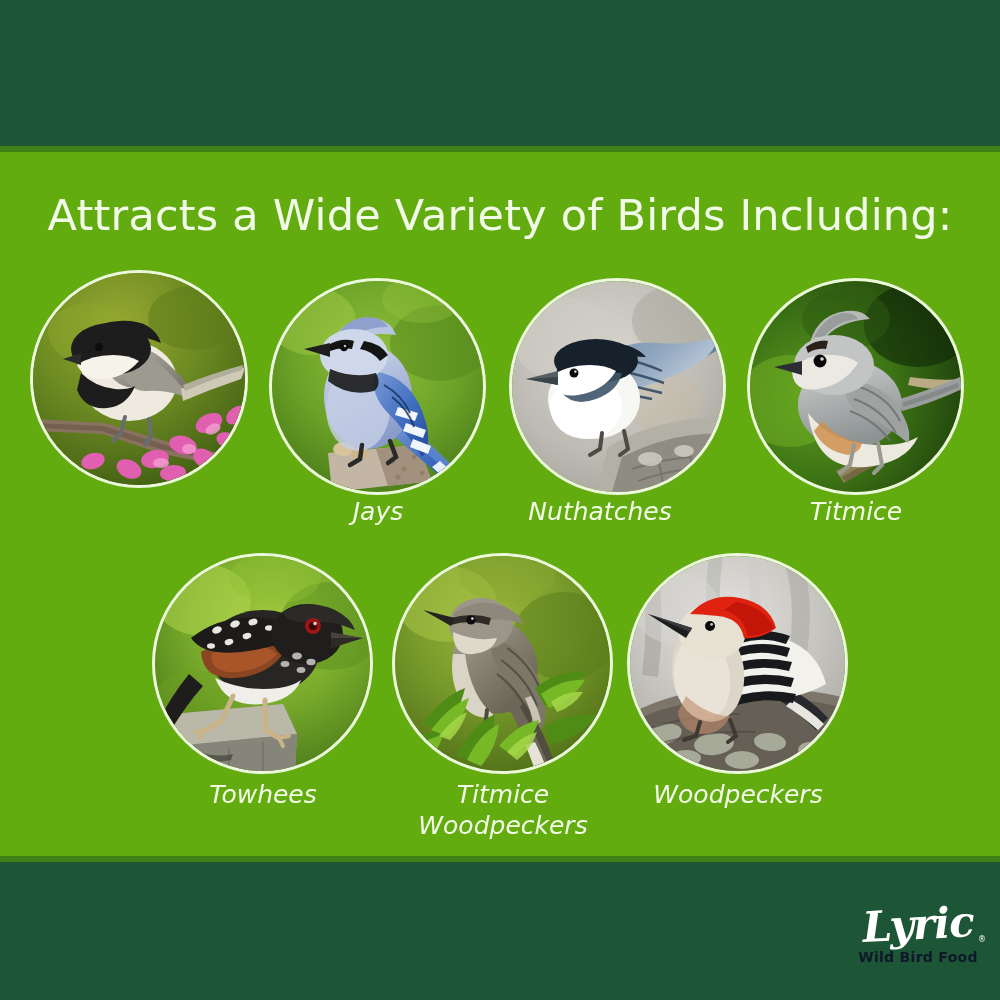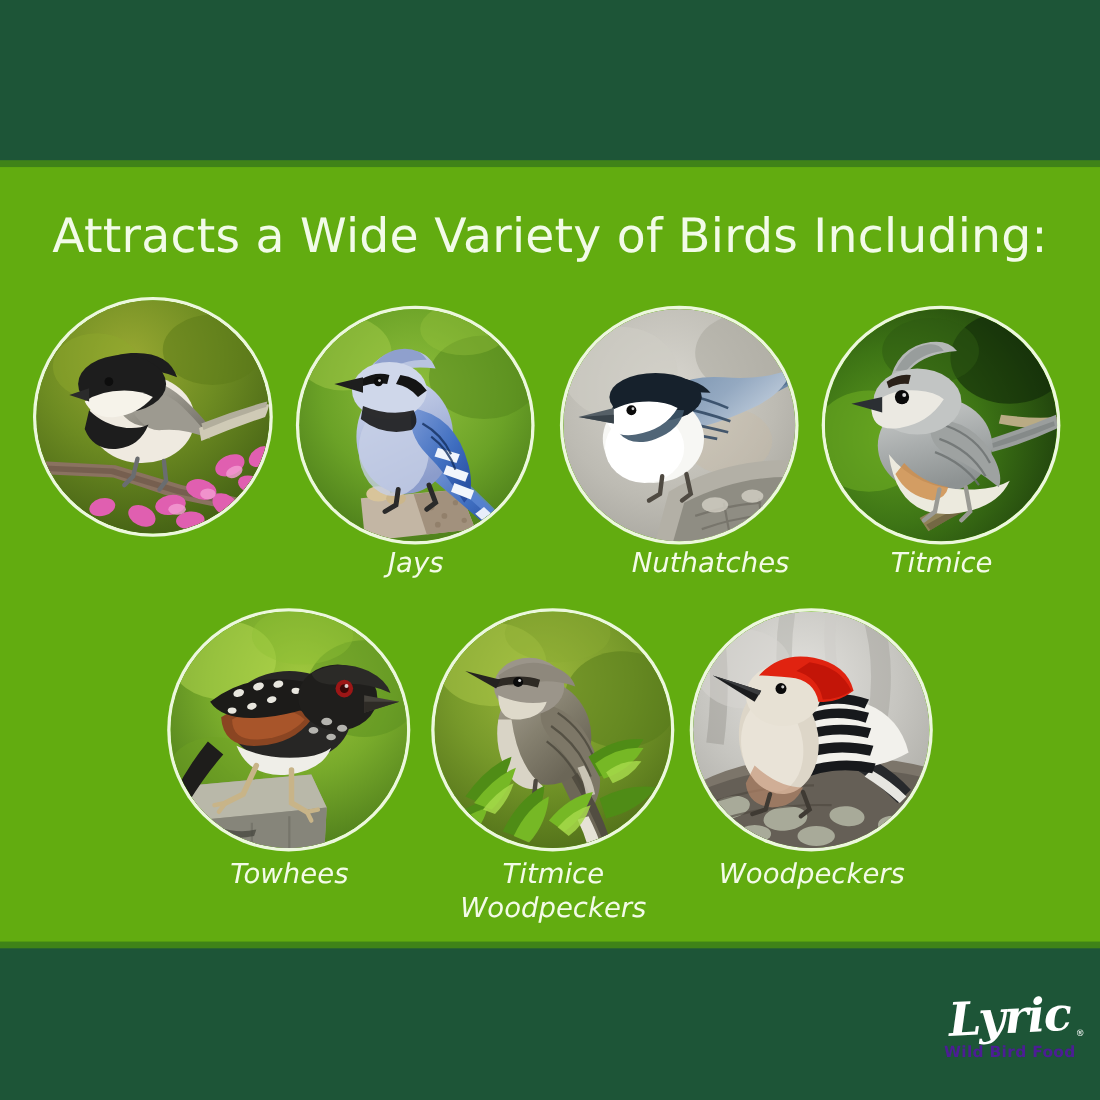--- a/index.html
+++ b/index.html
@@ -130,21 +130,21 @@
     color: #ffffff;
     font-size: 8px;
     font-family: "DejaVu Sans", sans-serif;
   }
   .logo-sub {
     position: absolute;
     left: 0;
     top: 46px;
     width: 140px;
     text-align: center;
-    color: #4c1d95;
+    color: #0f172a;
     font-family: "DejaVu Sans", sans-serif;
     font-size: 14px;
     font-weight: 600;
     letter-spacing: 0.3px;
   }
 </style>
 </head>
 <body>
 
 <div id="poster">
@@ -355,21 +355,21 @@
         <path d="M14 98 L46 96 L46 104 Z" fill="#39434a"></path>
 
         <circle cx="62" cy="92" r="4.5" fill="#0a0a0a"></circle>
         <circle cx="63.4" cy="90.6" r="1.3" fill="#ffffff" opacity="0.8"></circle>
 
         <path d="M90 152 l-2 16 l-10 6" stroke="#4f4a42" stroke-width="4" fill="none" stroke-linecap="round"></path>
         <path d="M112 150 l4 18 l-8 6" stroke="#4f4a42" stroke-width="4" fill="none" stroke-linecap="round"></path>
       </svg>
     </div>
   </div>
-  <div class="caption" style="left:546px; top:496px; width:200px;">
+  <div class="caption" style="left:500px; top:496px; width:200px;">
     <span>Nuthatches</span>
   </div>
 
   <div class="bird" style="left:750px; top:281px; width:211px; height:211px;">
     <div class="photo">
       <svg class="layer" width="211" height="211" viewBox="0 0 211 211" style="left:0;top:0;">
         <defs>
           <radialGradient id="titbg" cx="30%" cy="55%" r="85%">
             <stop offset="0%" stop-color="#5d9b1f"></stop>
             <stop offset="45%" stop-color="#3d7415"></stop>

